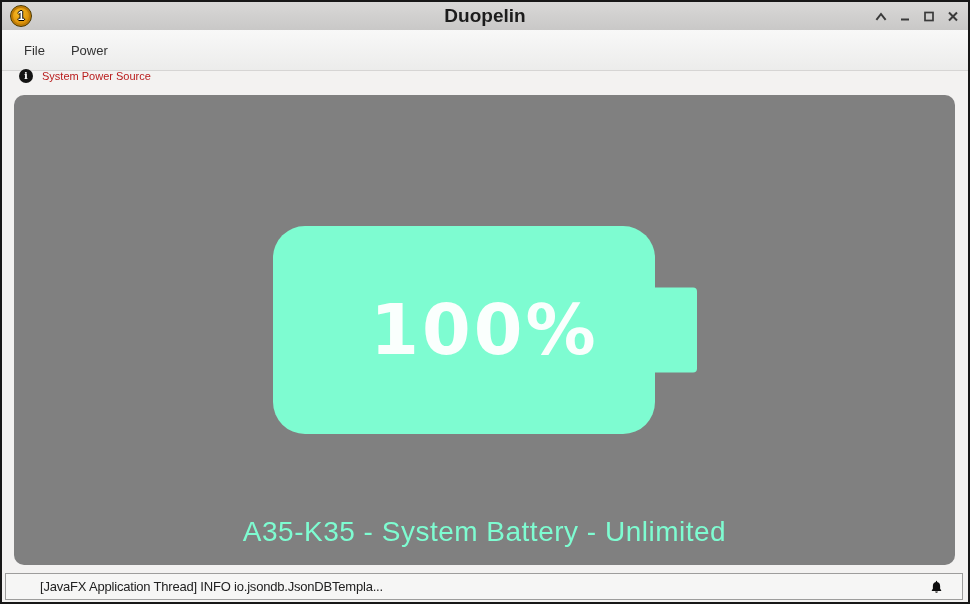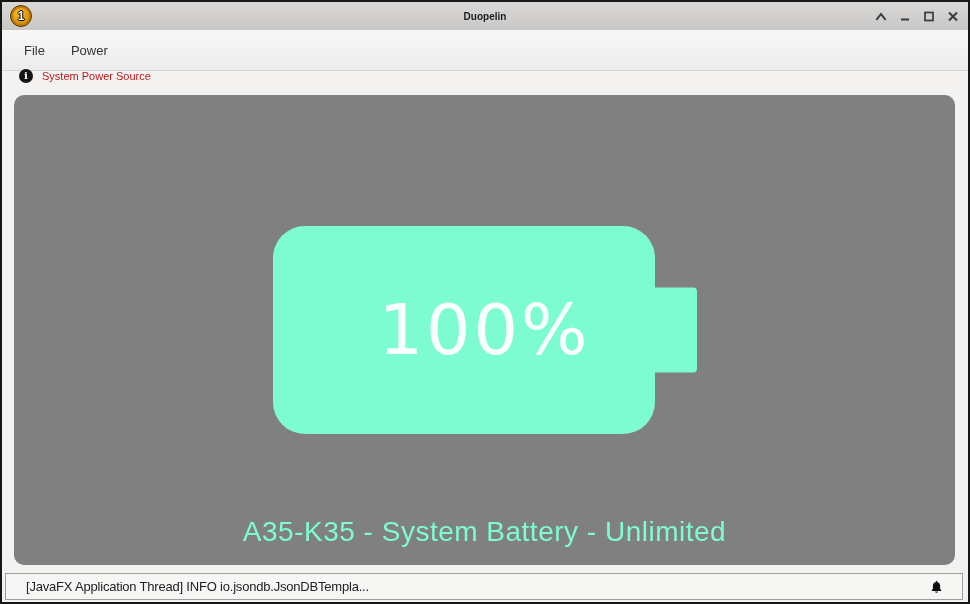--- a/index.html
+++ b/index.html
@@ -20,21 +20,21 @@
     width:22px; height:22px; border-radius:50%;
     background:radial-gradient(circle at 40% 35%, #f8bb25, #d98f08 65%, #b26e04);
     border:1.5px solid #4a3800;
     box-shadow:inset 0 0 0 2px #c07c06;
     display:flex; align-items:center; justify-content:center;
     color:#fff; font-size:12px; font-weight:bold;
     text-shadow:-1px 0 #000, 1px 0 #000, 0 -1px #000, 0 1px #000;
   }
   .title {
     position:absolute; left:0; right:0; text-align:center;
-    font-size:10px; font-weight:bold; color:#1c1c1c;
+    font-size:19px; font-weight:bold; color:#1c1c1c;
   }
   .win-controls { margin-left:auto; display:flex; align-items:center; gap:9px; z-index:2; }
   .win-btn { width:15px; height:15px; display:flex; align-items:center; justify-content:center; cursor:default; }
   .win-btn svg { display:block; }
 
   
   .menubar {
     position:absolute; left:0; top:28px; right:0; height:41px;
     background:linear-gradient(#f8f8f8, #ececeb);
     border-bottom:1px solid #d6d5d4;
@@ -70,35 +70,35 @@
     background:var(--mint, #7efcd1); border-radius:32px;
   }
   .battery-terminal {
     position:absolute; left:382px; top:50%; width:42px; height:85px;
     transform:translateY(-50%);
     background:var(--mint, #7efcd1); border-radius:0 4px 4px 0;
   }
   .battery-percent {
     position:absolute; inset:0; display:flex; align-items:center; justify-content:center;
     font-family:"DejaVu Sans", "Liberation Sans", sans-serif;
-    font-weight:400; font-size:70px; letter-spacing:3px;
+    font-weight:700; font-size:70px; letter-spacing:3px;
     color:#fafffd; line-height:1;
   }
 
   .panel-caption {
     position:absolute; left:0; right:0; bottom:17px; text-align:center;
     font-size:28px; color:var(--mint, #7efcd1); letter-spacing:0.5px;margin-top:21px;
   }
 
   
   .statusbar {
     position:absolute; left:3px; right:5px; bottom:2px; height:27px;
     background:#f6f6f5; border:1px solid #9d9d9c;
     display:flex; align-items:center; justify-content:space-between;
-    padding:0 18px 0 20px;
+    padding:0 18px 0 34px;
   }
   .status-text { font-size:13px; color:#222; letter-spacing:-0.2px; white-space:nowrap; overflow:hidden; }
   .bell { width:16px; height:16px; display:flex; align-items:center; justify-content:center; }
 </style>
 </head>
 <body>
 
 <div class="window">
 
   <div class="titlebar">

